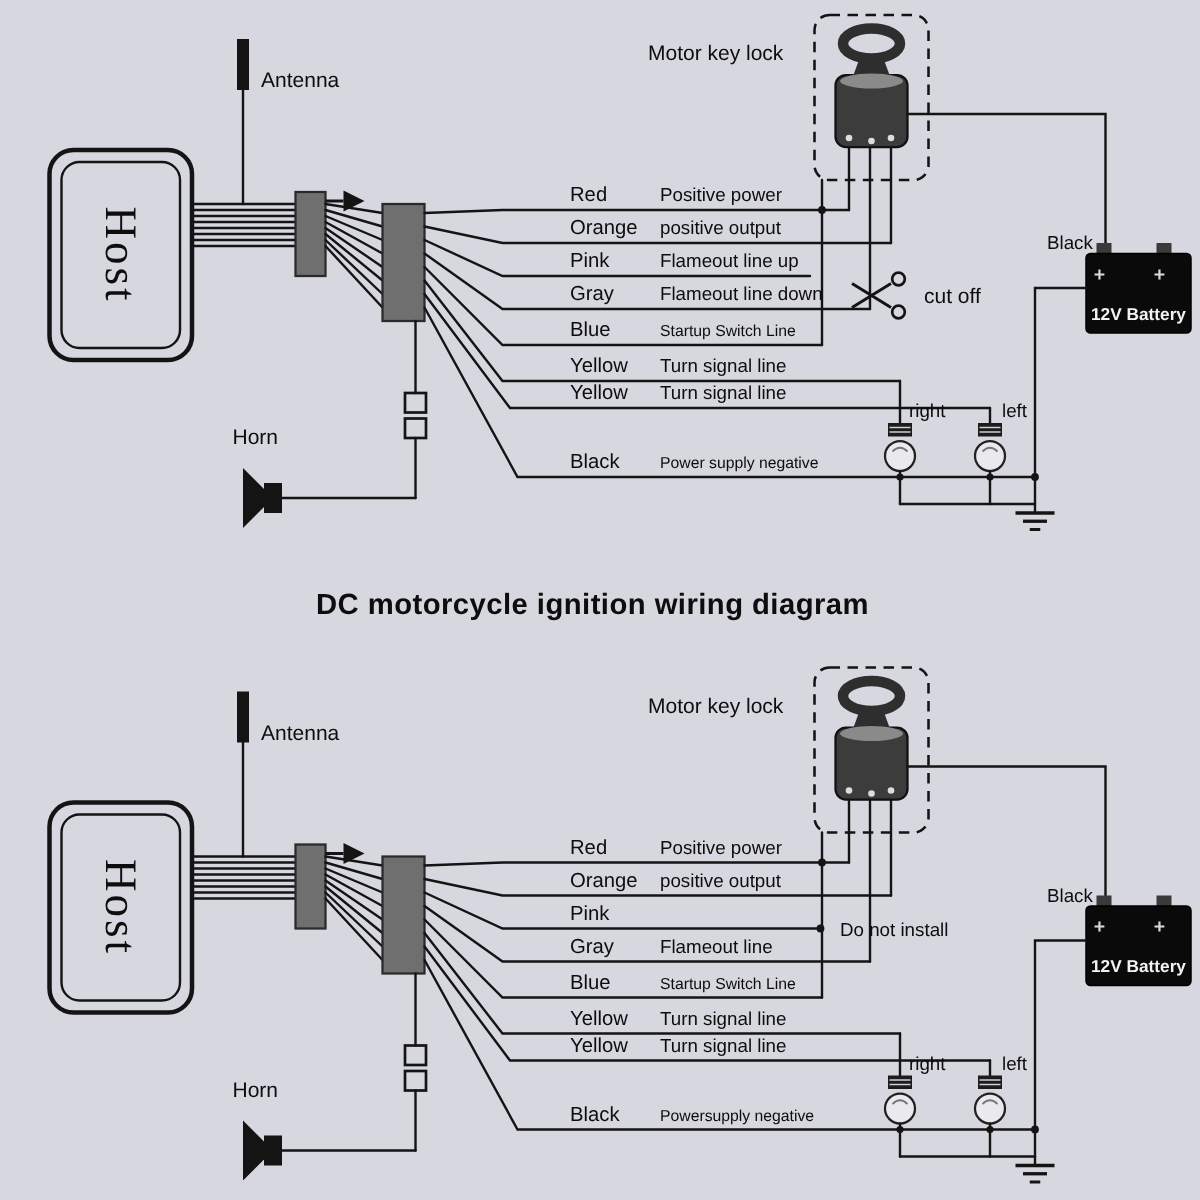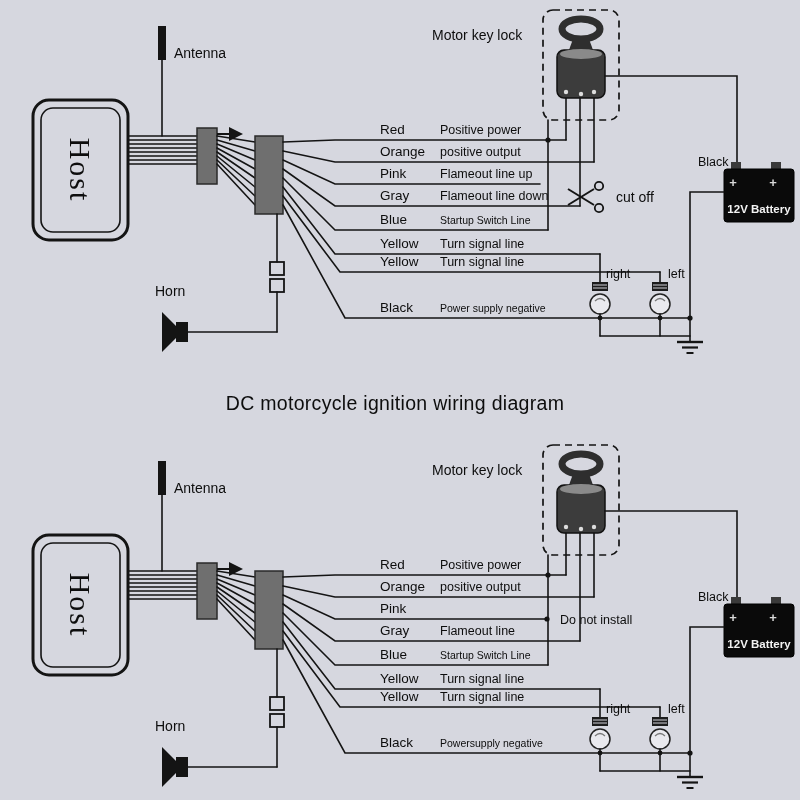--- a/index.html
+++ b/index.html
@@ -30,21 +30,21 @@
   .battlbl{fill:#f2f2f2;font-size:11.5px;font-weight:bold;}
   .plus{fill:#d8d8d8;font-size:13px;font-weight:bold;}
   .bulbbase{fill:#1c1c1c;}
   .thread{stroke:#cfcfd6;stroke-width:1;}
   .glass{fill:#e9e9ee;stroke:#222;stroke-width:1.5;}
   .fil{fill:none;stroke:#777;stroke-width:1.2;}
   .scis{stroke:#141414;stroke-width:2;fill:none;}
   .scisring{stroke:#141414;stroke-width:1.8;fill:none;}
   .conn{fill:none;stroke:#141414;stroke-width:1.8;}
   #title{position:absolute;top:392px;left:0;width:790px;text-align:center;
-         font-weight:normal;font-size:19.5px;color:#0d0d0d;letter-spacing:.3px;}
+         font-weight:bold;font-size:19.5px;color:#0d0d0d;letter-spacing:.3px;}
 </style>
 </head>
 <body>
 
 <div id="stage">
 
 <svg width="800" height="800" viewBox="0 0 800 800">
 
   <g>
 

